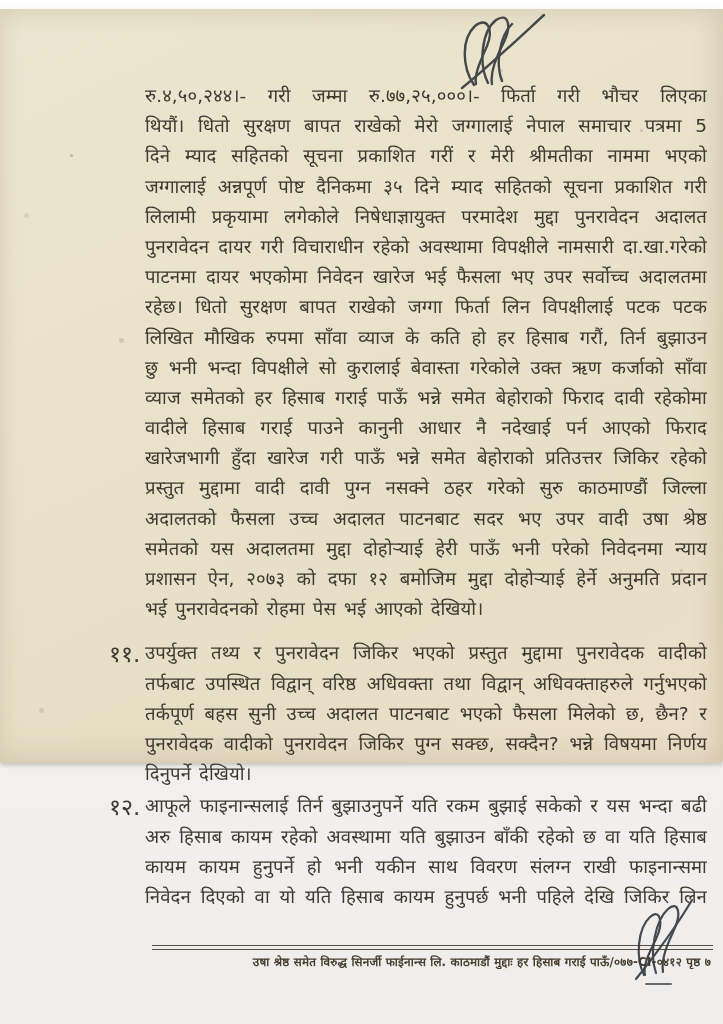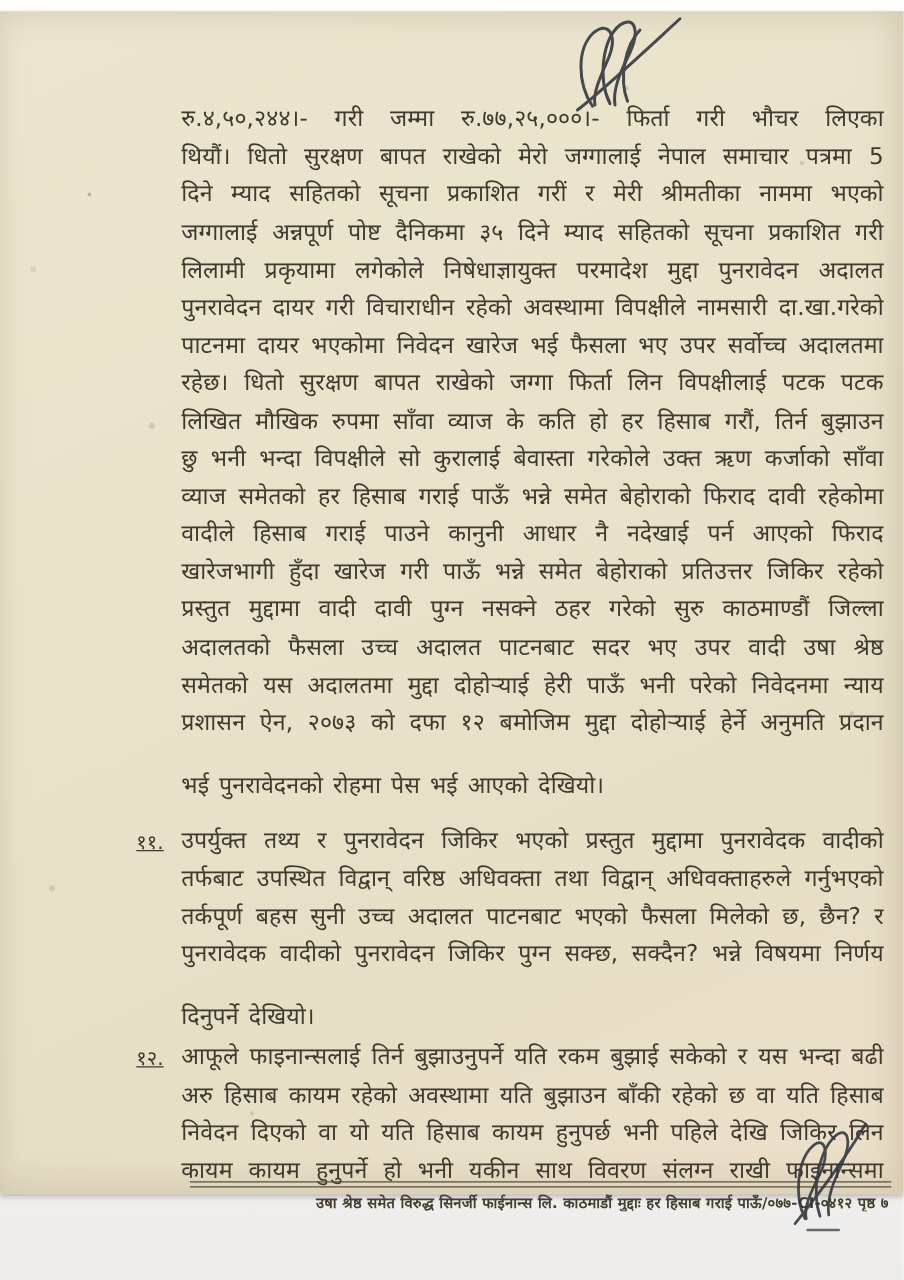--- a/index.html
+++ b/index.html
@@ -2,21 +2,21 @@
 <html><head>
 <meta charset="utf-8">
 <style>
   html,body { margin:0; padding:0; }
   body {
     width:723px; height:1024px; position:relative; overflow:hidden;
     background: linear-gradient(180deg,#ffffff 0%, #f4f3f1 55%, #eeedeb 100%);
     font-family:"DejaVu Sans", sans-serif;
   }
   .page {
-    position:absolute; left:0; top:9px; width:723px; height:946px;
+    position:absolute; left:0; top:9px; width:723px; height:754px;
     background: linear-gradient(155deg,#ece5cf 0%, #eae2cb 38%, #e7dec6 72%, #ecdfc9 100%);
     box-shadow: 0 2px 4px rgba(60,50,30,0.25),
                 inset -10px 0 26px rgba(125,108,78,0.10),
                 inset 0 -14px 26px rgba(125,108,78,0.08),
                 inset 0 10px 20px rgba(125,108,78,0.05);
     border-radius: 0 0 3px 2px;
   }
   .speckles {
     position:absolute; left:70px; top:145px; width:3px; height:3px; border-radius:50%;
     background:rgba(95,82,58,0.35);
@@ -30,25 +30,25 @@
                 -45px 60px 0 1px rgba(95,82,58,0.12);
   }
   .content {
     position:absolute; left:145px; top:72px; width:562px;
     color:#3e3a30; font-size:18.5px; letter-spacing:0.1px;
   }
   .line {
     height:30.2px; line-height:30.2px; overflow:hidden;
     text-align:justify; text-align-last:justify; word-spacing:2px;
   }
-  .line.short { text-align-last:left;margin-top:20px; }
+  .line.short { text-align-last:left; }
   .item { position:relative; }
   .item .item-no {
     position:absolute; left:-36px; top:1px;
-    font-size:16px; line-height:30.2px; color:#3e3a30;text-decoration:underline;
+    font-size:23px; line-height:30.2px; color:#3e3a30;
   }
   .item-11 { margin-top:14px; }
   .item-12 { margin-top:2px; }
   .footer-rule {
     position:absolute; left:152px; top:936px; width:561px; height:3px;
     border-top:1.6px solid #56503d; border-bottom:1.1px solid #56503d;
   }
   .footer-text {
     position:absolute; left:150px; top:944px; width:561px;
     text-align:right; font-size:11.8px; font-weight:bold; color:#463f2e;
@@ -107,22 +107,22 @@
       <div class="line">तर्फबाट उपस्थित विद्वान् वरिष्ठ अधिवक्ता तथा विद्वान् अधिवक्ताहरुले गर्नुभएको</div>
       <div class="line">तर्कपूर्ण बहस सुनी उच्च अदालत पाटनबाट भएको फैसला मिलेको छ, छैन? र</div>
       <div class="line">पुनरावेदक वादीको पुनरावेदन जिकिर पुग्न सक्छ, सक्दैन? भन्ने विषयमा निर्णय</div>
       <div class="line short">दिनुपर्ने देखियो।</div>
     </div>
 
     <div class="item item-12">
       <span class="item-no">१२.</span>
       <div class="line">आफूले फाइनान्सलाई तिर्न बुझाउनुपर्ने यति रकम बुझाई सकेको र यस भन्दा बढी</div>
       <div class="line">अरु हिसाब कायम रहेको अवस्थामा यति बुझाउन बाँकी रहेको छ वा यति हिसाब</div>
+      <div class="line">कायम कायम हुनुपर्ने हो भनी यकीन साथ विवरण संलग्न राखी फाइनान्समा</div>
       <div class="line">निवेदन दिएको वा यो यति हिसाब कायम हुनुपर्छ भनी पहिले देखि जिकिर लिन</div>
-      <div class="line">कायम कायम हुनुपर्ने हो भनी यकीन साथ विवरण संलग्न राखी फाइनान्समा</div>
     </div>
 
   </div>
 
   <div class="footer-rule"></div>
   <div class="footer-text">उषा श्रेष्ठ समेत विरुद्ध सिनर्जी फाईनान्स लि. काठमाडौं मुद्दाः हर हिसाब गराई पाऊँ/०७७-CI-०४१२ पृष्ठ ७</div>
 
   <svg class="sig sig-bottom" width="70" height="86" viewBox="0 0 70 86">
     <g fill="none" stroke="#33383f" stroke-width="2.2" stroke-linecap="round" opacity="0.9">
       <path d="M16,80 C7,62 10,33 22,22 C32,13 36,27 28,44 C20,60 15,71 17,80"></path>

